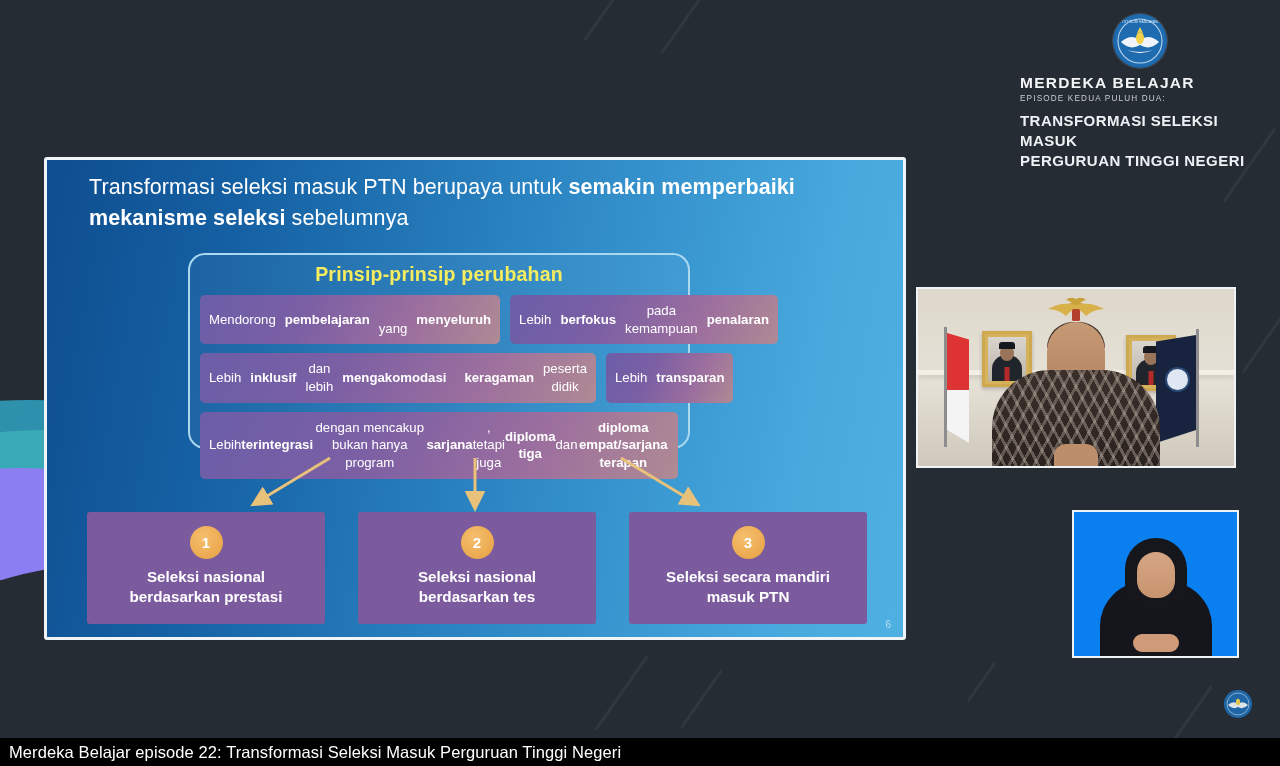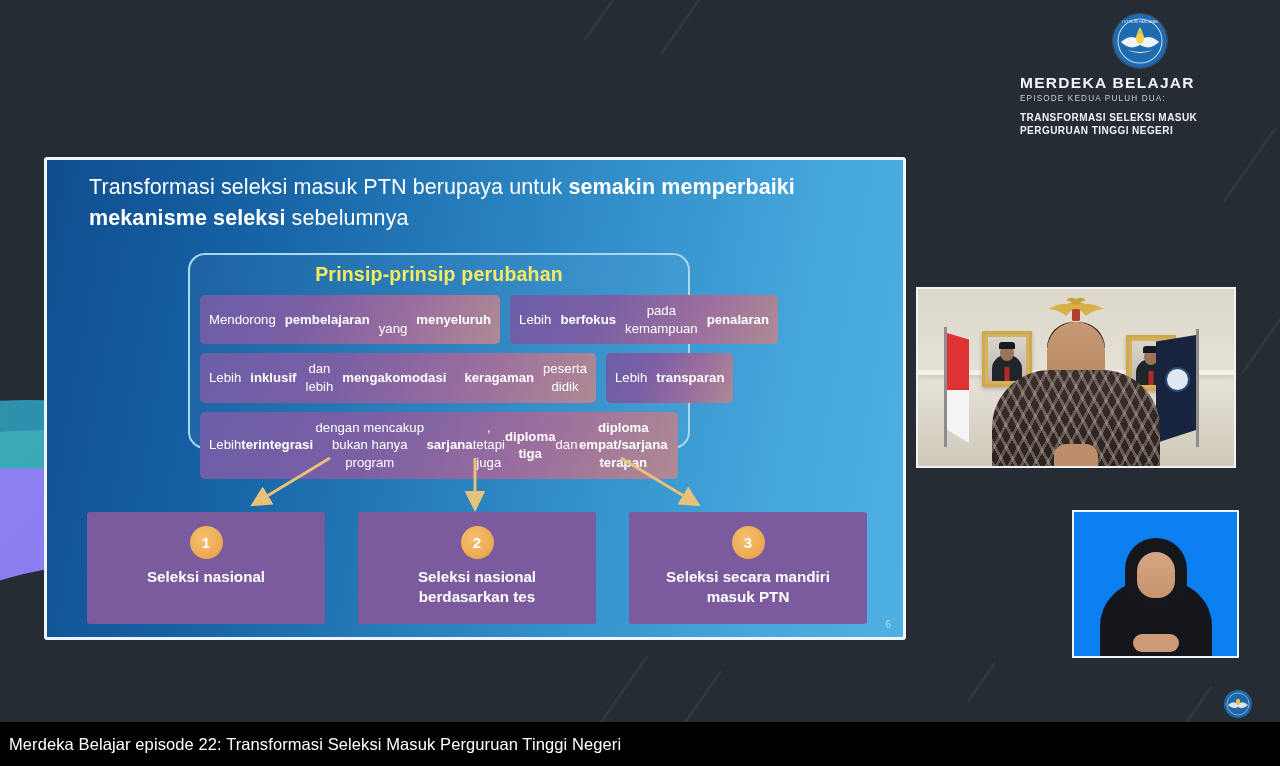--- a/index.html
+++ b/index.html
@@ -71,21 +71,21 @@
   .emblem svg { position: absolute; inset: 0; }
   .logo-title {
     font-size: 15.5px; font-weight: bold; letter-spacing: 1.3px;
     color: #f2f4f6; line-height: 1.1;
   }
   .logo-episode {
     font-size: 8.2px; letter-spacing: 1.15px; color: #c9ced4;
     margin-top: 3px; font-weight: normal;
   }
   .logo-sub {
-    font-size: 10px; font-weight: bold; letter-spacing: .45px;
+    font-size: 15px; font-weight: bold; letter-spacing: .45px;
     color: #eef1f4; margin-top: 8px; line-height: 1.32;
   }
 
   
   #slide {
     position: absolute; left: 44px; top: 157px;
     width: 862px; height: 483px;
     background: linear-gradient(100deg,#0f4e8f 0%, #1561a4 22%, #2d87c4 55%, #47a8dd 85%, #4fb0e2 100%);
     border: 3px solid #eef4f8;
     border-radius: 3px;
@@ -253,21 +253,21 @@
   
   #watermark {
     position: absolute; right: 28px; bottom: 48px;
     width: 28px; height: 28px; border-radius: 50%;
     background: radial-gradient(circle at 50% 42%, #2f7fc4 0%, #1f6bb0 62%, #16538c 100%);
     overflow: hidden; opacity: .92;
   }
 
   
   #caption-bar {
-    position: absolute; left: 0; bottom: 0; width: 1280px; height: 44px;
+    position: absolute; left: 0; bottom: 0; width: 1280px; height: 28px;
     background: #000000;
     display: flex; align-items: center;
   }
   #caption-text {
     color: #ffffff; font-size: 16.5px; padding-left: 9px; letter-spacing: .1px;
   }
 </style>
 </head>
 <body>
 
@@ -342,20 +342,21 @@
       <line x1="285" y1="6" x2="215" y2="48" stroke="#e8c27a" stroke-width="3" marker-end="url(#ah)"></line>
       <line x1="431" y1="6" x2="431" y2="48" stroke="#e8c27a" stroke-width="3" marker-end="url(#ah)"></line>
       <line x1="578" y1="6" x2="648" y2="48" stroke="#e8c27a" stroke-width="3" marker-end="url(#ah)"></line>
     </svg>
 
     <div class="cards">
       <div class="card">
         <div class="card-num">1</div>
         <div class="card-label">
           <div>Seleksi nasional</div>
+          <div>berdasarkan prestasi</div>
         </div>
       </div>
       <div class="card">
         <div class="card-num">2</div>
         <div class="card-label">
           <div>Seleksi nasional</div>
           <div>berdasarkan tes</div>
         </div>
       </div>
       <div class="card">

